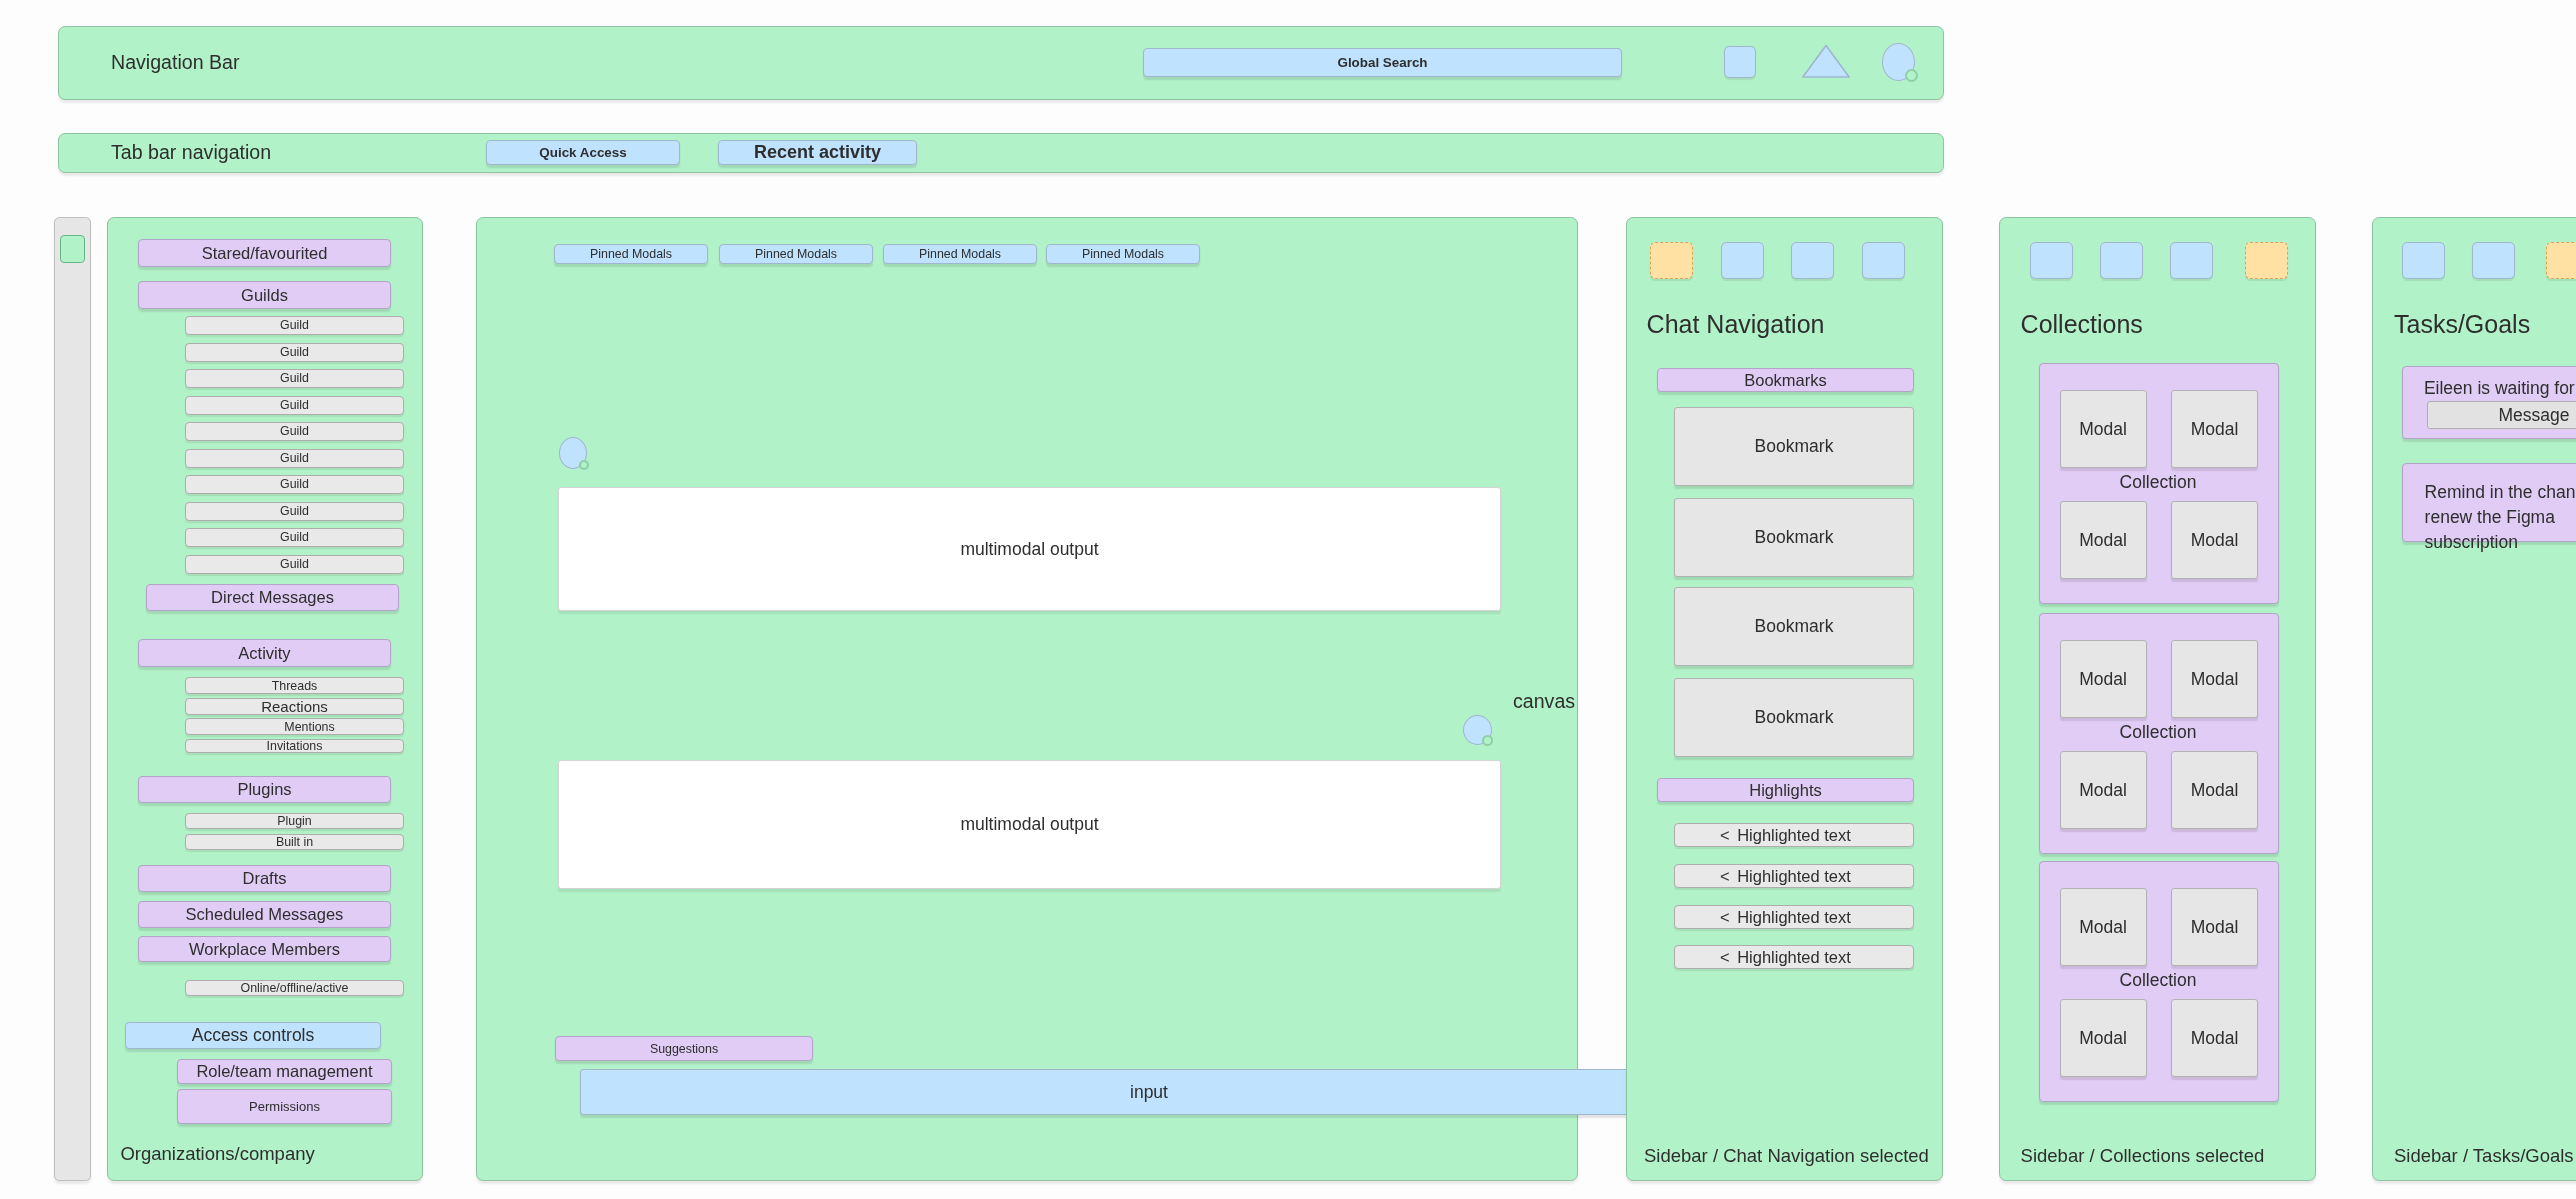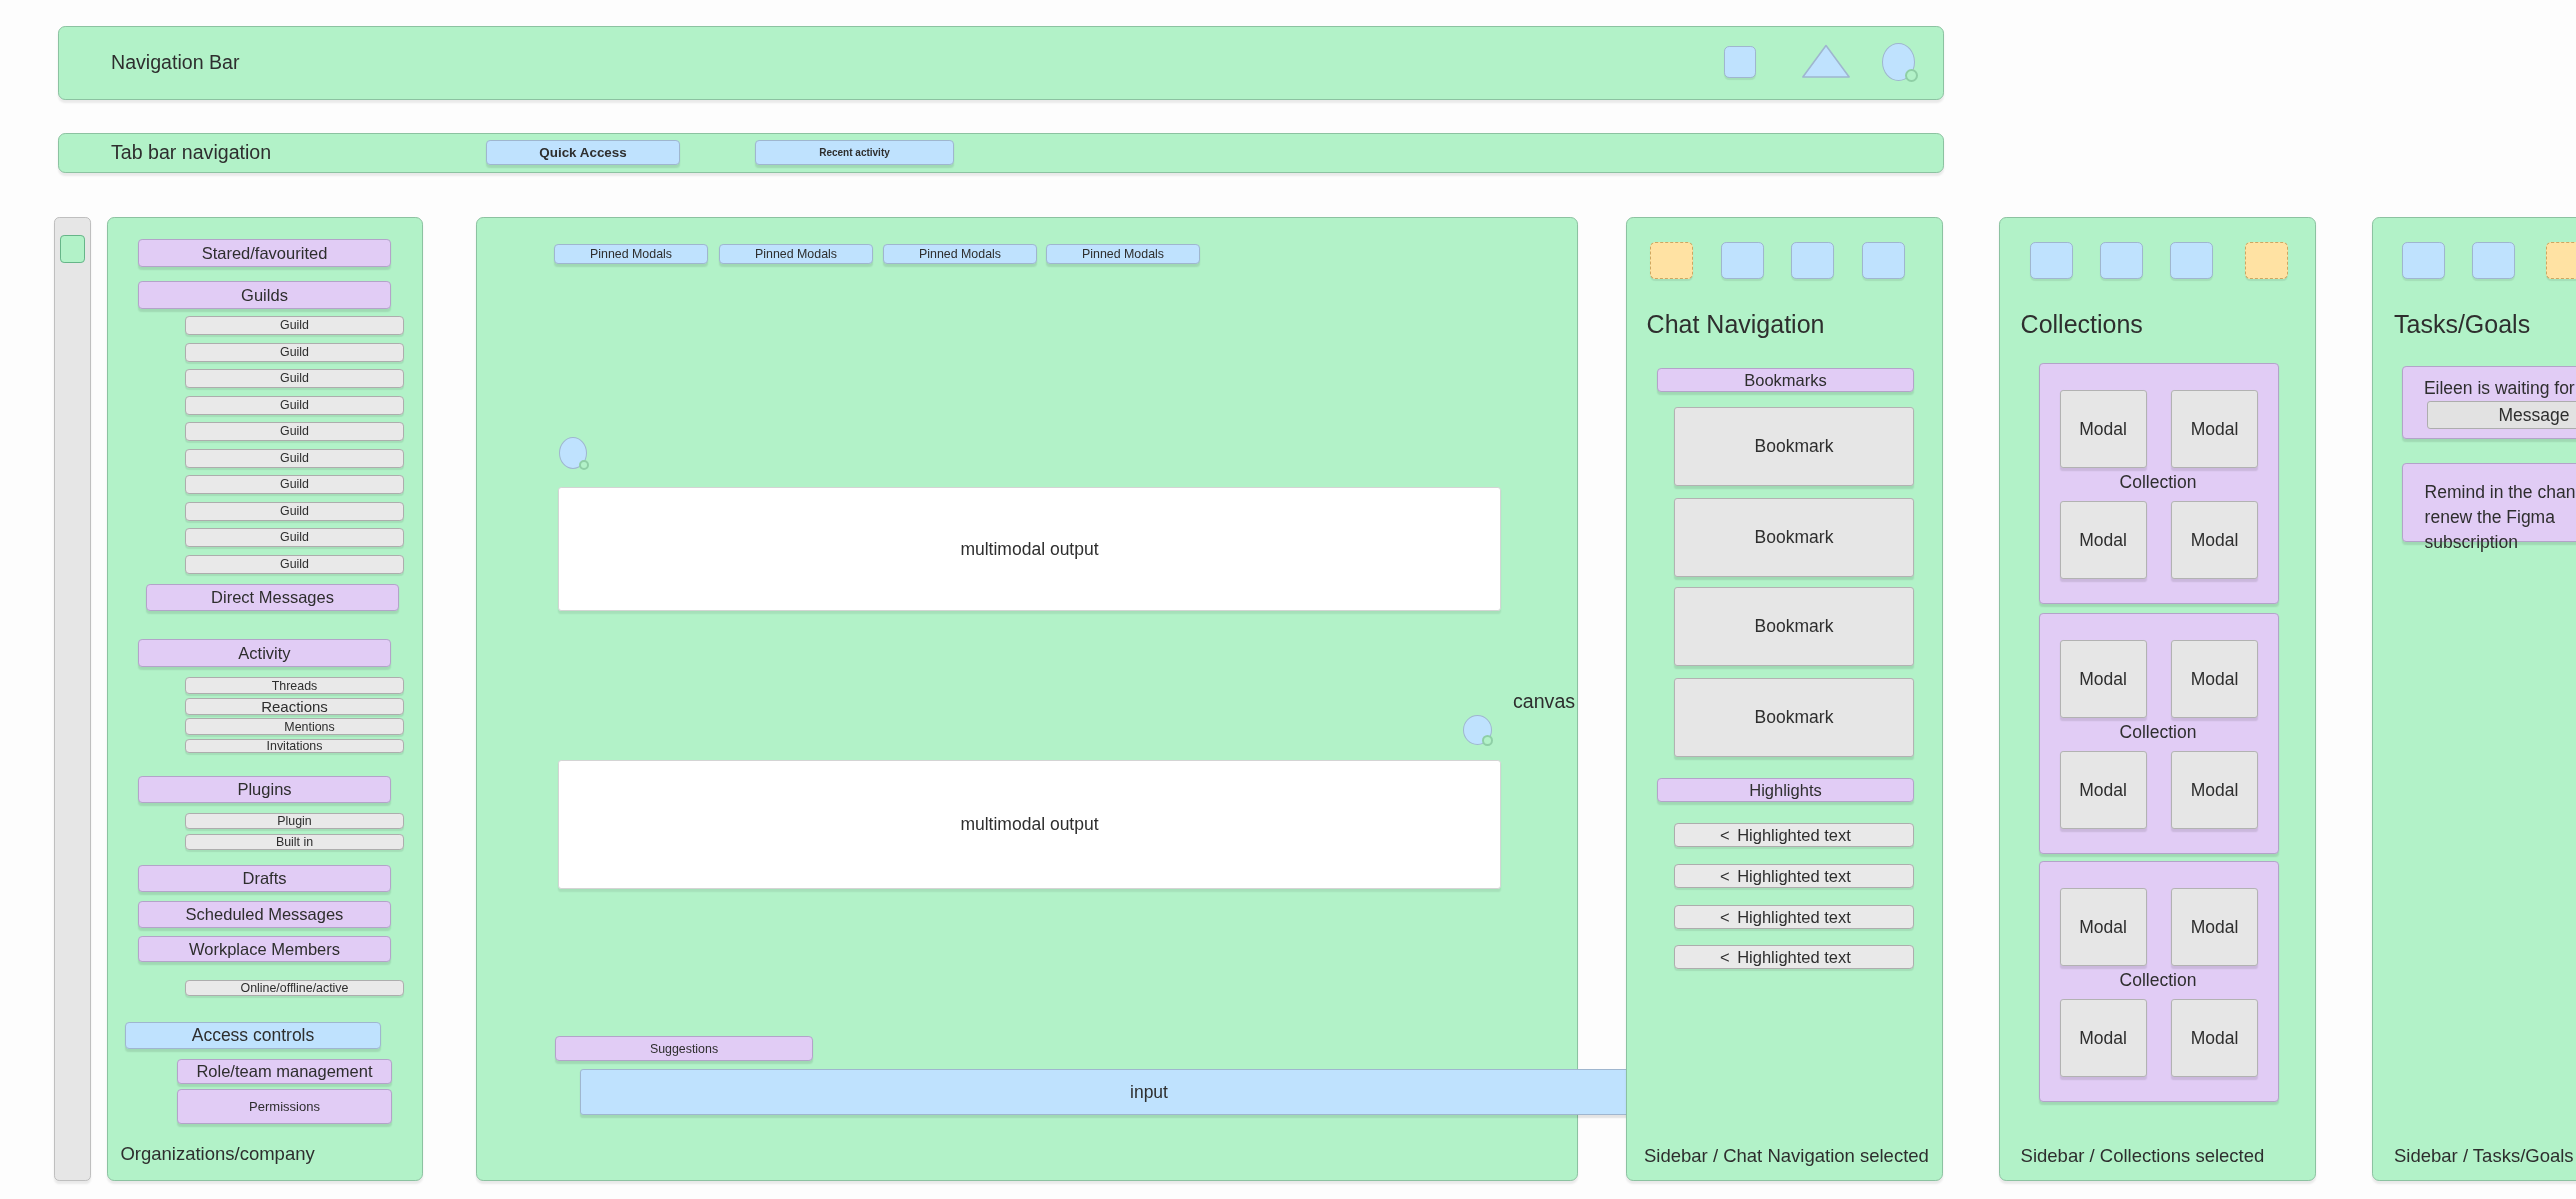--- a/index.html
+++ b/index.html
@@ -21,32 +21,33 @@
   .avatar-dot{background:#b2f2c8;border:2.1px solid #8fcfa6;border-radius:50%;}
   .hl-chevron{position:absolute;left:45px;top:50%;transform:translateY(-50%);font-size:16.5px;}
 </style>
 </head>
 <body>
 
 <div id="page">
 
   <div class="abs panel" style="left:58px;top:26px;width:1886px;height:74px;">
     <div class="abs" style="left:52px;top:0;height:71px;display:flex;align-items:center;font-size:19.6px;">Navigation Bar</div>
+    <div class="abs btn blue" style="left:1084px;top:20.6px;width:479px;height:29px;font-size:13.4px;font-weight:600;">Global Search</div>
     <div class="abs blue" style="left:1665px;top:18.5px;width:32px;height:32px;border-radius:5.2px;box-shadow:0 1.5px 1px rgba(0,0,0,.08);"></div>
     <svg class="abs" style="left:1741px;top:16.5px;" width="52" height="35" viewBox="0 0 100 68">
       <polygon points="50,3 95,64 5,64" fill="#bfe2fe" stroke="#9fb6cf" stroke-width="3" stroke-linejoin="round"></polygon>
     </svg>
     <div class="abs avatar-ell" style="left:1823px;top:15.5px;width:33px;height:38px;"></div>
     <div class="abs avatar-dot" style="left:1846px;top:42px;width:13.4px;height:13.4px;"></div>
   </div>
 
   <div class="abs panel" style="left:58px;top:133px;width:1886px;height:40px;">
     <div class="abs" style="left:52px;top:0;height:37px;display:flex;align-items:center;font-size:19.6px;">Tab bar navigation</div>
     <div class="abs btn blue" style="left:427px;top:6.2px;width:194px;height:25px;font-size:13.4px;font-weight:600;">Quick Access</div>
-    <div class="abs btn blue" style="left:696px;top:6.2px;width:199px;height:25px;font-size:10px;font-weight:600;">Recent activity</div>
+    <div class="abs btn blue" style="left:659px;top:6.2px;width:199px;height:25px;font-size:18px;font-weight:600;">Recent activity</div>
   </div>
 
   <div class="abs" style="left:54px;top:217px;width:37px;height:964px;background:#e6e6e6;border:1.5px solid #bfbfbf;border-radius:5.2px;box-shadow:0 2.6px 2.1px rgba(0,0,0,.08);">
     <div class="abs" style="left:5.2px;top:16.5px;width:25px;height:28px;background:#b2f2c8;border:1.5px solid #66b588;border-radius:4.1px;"></div>
   </div>
 
   <div class="abs panel" style="left:107px;top:217px;width:316px;height:964px;">
     <div class="abs btn purple" style="left:30px;top:21px;width:253px;height:28px;font-size:16.5px;">Stared/favourited</div>
     <div class="abs btn purple" style="left:30px;top:63px;width:253px;height:28px;font-size:16.5px;">Guilds</div>
 

